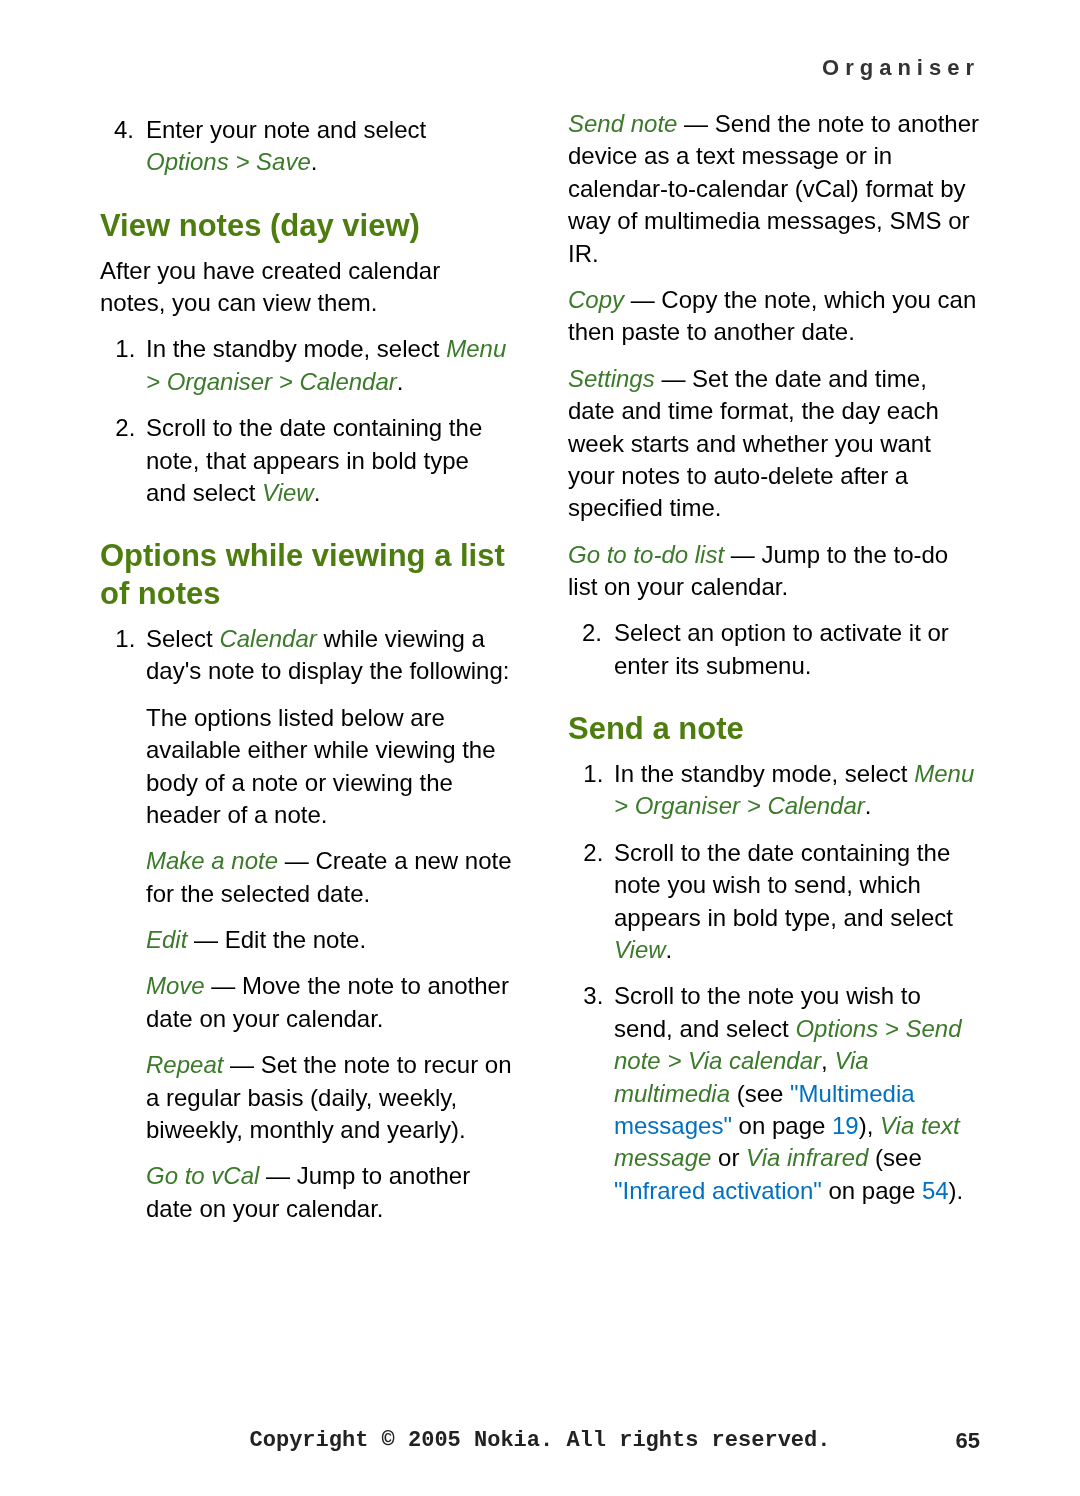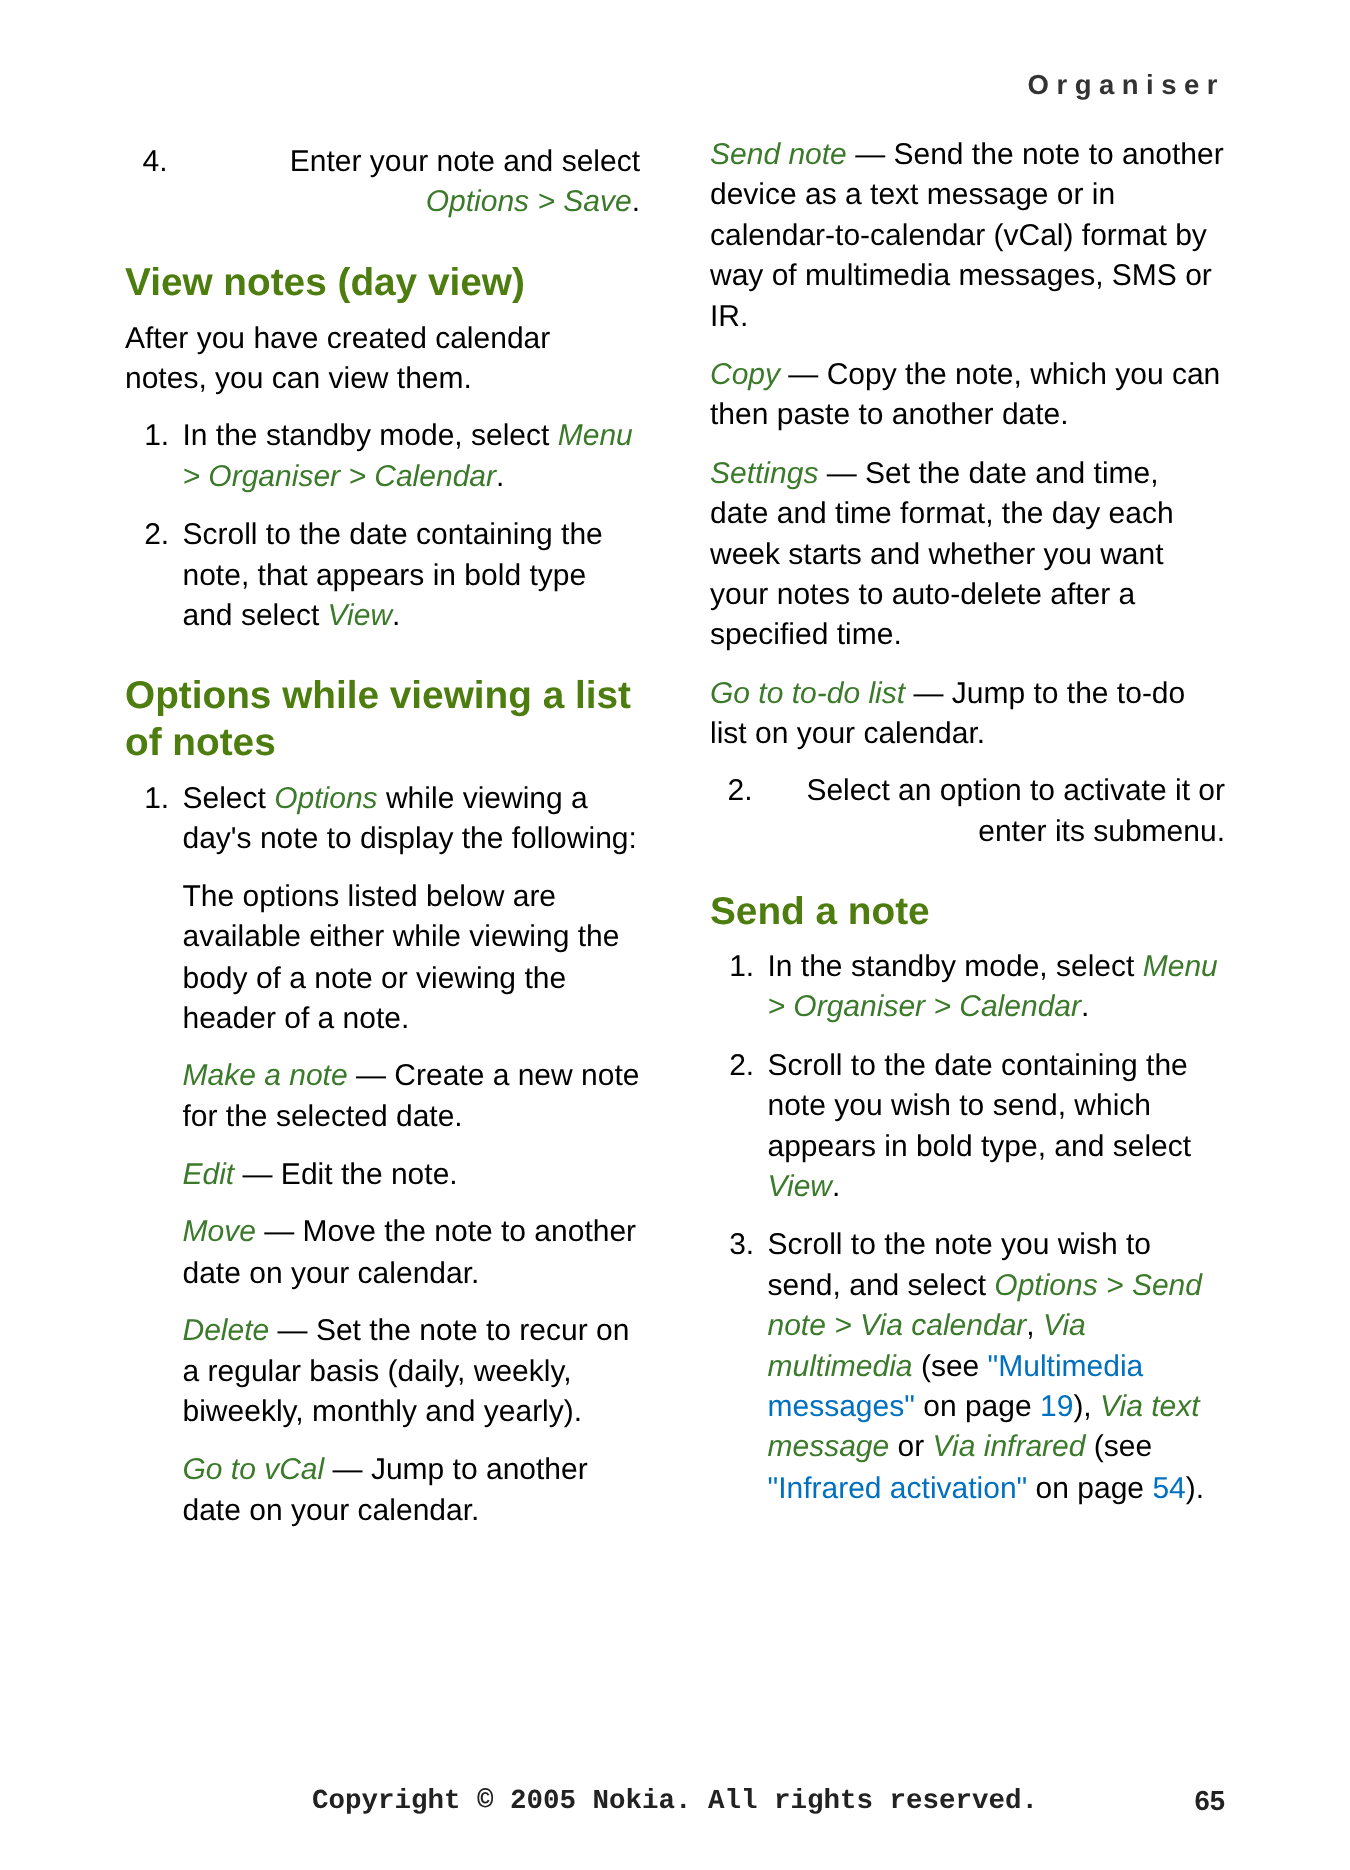--- a/index.html
+++ b/index.html
@@ -47,21 +47,21 @@
     line-height: 1.22;
   }
   ol {
     margin: 6px 0 14px 0;
     padding-left: 42px;
   }
   ol li {
     margin: 0 0 14px 0;
     padding-left: 4px;
   }
-  ol.continue { list-style: none; padding-left: 0; text-align: right; }
+  ol.continue { list-style: none; padding-left: 0; }
   ol.continue > li { position: relative; padding-left: 46px; }
   ol.continue > li::before {
     content: attr(data-num) ".";
     position: absolute;
     left: 14px;
     top: 0;
   }
   .indent { margin-left: 46px; margin-bottom: 14px; }
   .menu-path { color: #3a7a2a; font-style: italic; }
   .link-blue { color: #0070c0; }
@@ -117,27 +117,27 @@
         </li>
         <li>
           <span>Scroll to the date containing the note, that appears in bold type and select </span><span class="menu-path">View</span><span>.</span>
         </li>
       </ol>
 
       <h2>Options while viewing a list of notes</h2>
 
       <ol>
         <li>
-          <span>Select </span><span class="menu-path">Options</span><span> while viewing a day's note to display the following:</span>
+          <span>Select </span><span class="menu-path">Calendar</span><span> while viewing a day's note to display the following:</span>
           <p style="margin-top:14px">The options listed below are available either while viewing the body of a note or viewing the header of a note.</p>
 
           <p><span class="menu-path">Make a note</span><span> — Create a new note for the selected date.</span></p>
           <p><span class="menu-path">Edit</span><span> — Edit the note.</span></p>
           <p><span class="menu-path">Move</span><span> — Move the note to another date on your calendar.</span></p>
-          <p><span class="menu-path">Delete</span><span> — Set the note to recur on a regular basis (daily, weekly, biweekly, monthly and yearly).</span></p>
+          <p><span class="menu-path">Repeat</span><span> — Set the note to recur on a regular basis (daily, weekly, biweekly, monthly and yearly).</span></p>
           <p><span class="menu-path">Go to vCal</span><span> — Jump to another date on your calendar.</span></p>
         </li>
       </ol>
 
     </div>
 
     <div class="col">
 
       <p class="indent"><span class="menu-path">Send note</span><span> — Send the note to another device as a text message or in calendar-to-calendar (vCal) format by way of multimedia messages, SMS or IR.</span></p>
 

